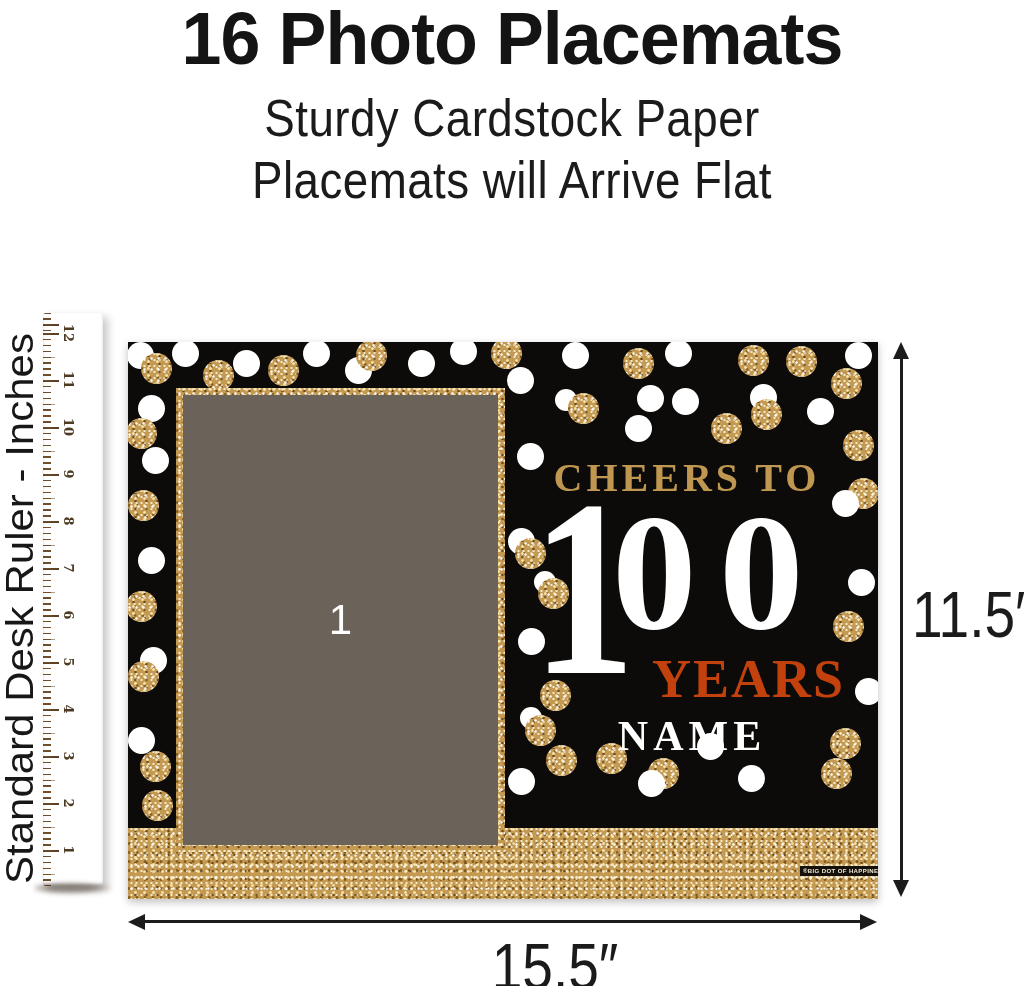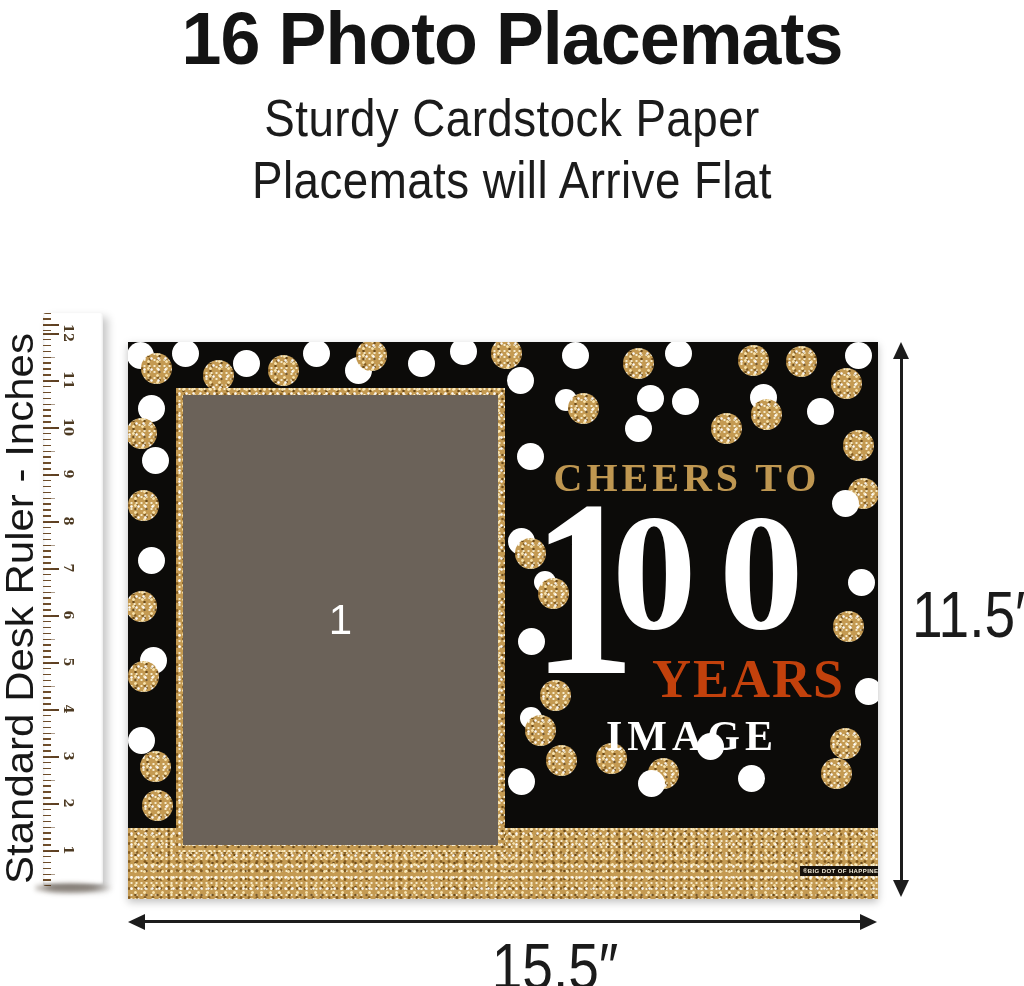--- a/index.html
+++ b/index.html
@@ -197,21 +197,21 @@
       <div class="frame-fill glitter"></div>
       <div class="photo">
         <div class="ph-line">1</div>
       </div>
     </div>
 
     <div class="serifTxt cheers">CHEERS TO</div>
     <div class="serifTxt num-one">1</div>
     <div class="serifTxt num-zeros">00</div>
     <div class="serifTxt years">YEARS</div>
-    <div class="serifTxt pname">IMAGE</div>
+    <div class="serifTxt pname">NAME</div>
     <div class="brand-tag">®BIG DOT OF HAPPINESS®</div>
   </div>
 
   <div class="vline"></div>
   <div class="tri tri-up"></div>
   <div class="tri tri-down"></div>
   <div class="dim dim-h">11.5″</div>
 
   <div class="hline"></div>
   <div class="tri tri-left"></div>

